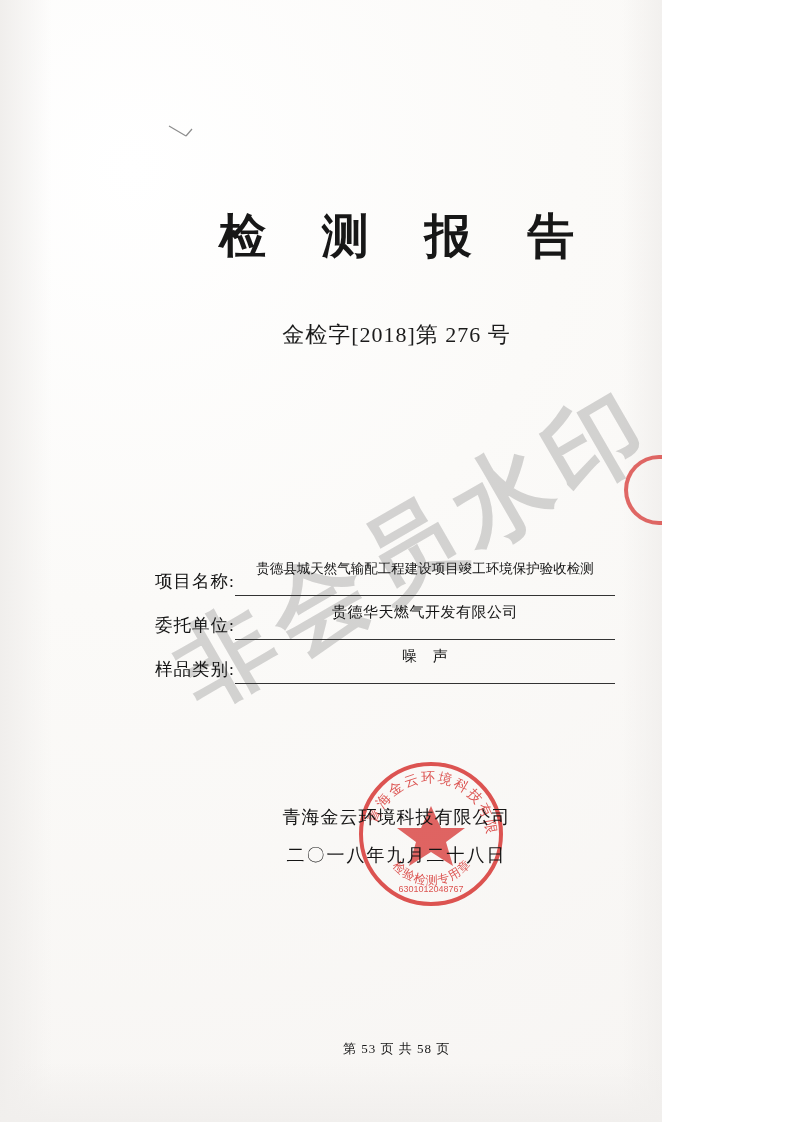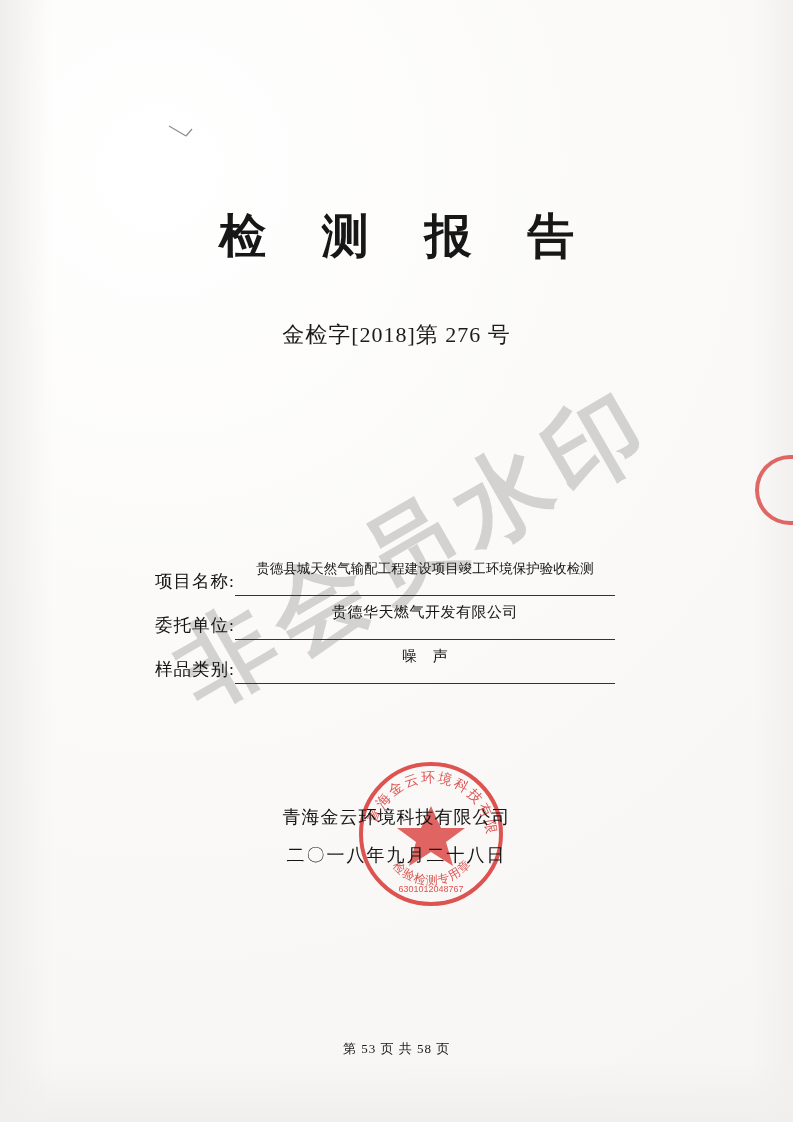--- a/index.html
+++ b/index.html
@@ -5,21 +5,21 @@
   html, body {
     margin: 0;
     padding: 0;
     background: #ffffff;
   }
   body {
     font-family: "Liberation Serif", "DejaVu Serif", serif;
   }
   .page {
     position: relative;
-    width: 793px;
+    width: 662px;
     height: 1122px;
     background: #fef9c3;
     overflow: hidden;
   }
   
   .paper-tint {
     position: absolute;
     inset: 0;
     background:
       radial-gradient(circle at 20% 15%, #ffffff 0%, #fbfaf8 40%, #f7f5f3 100%);

